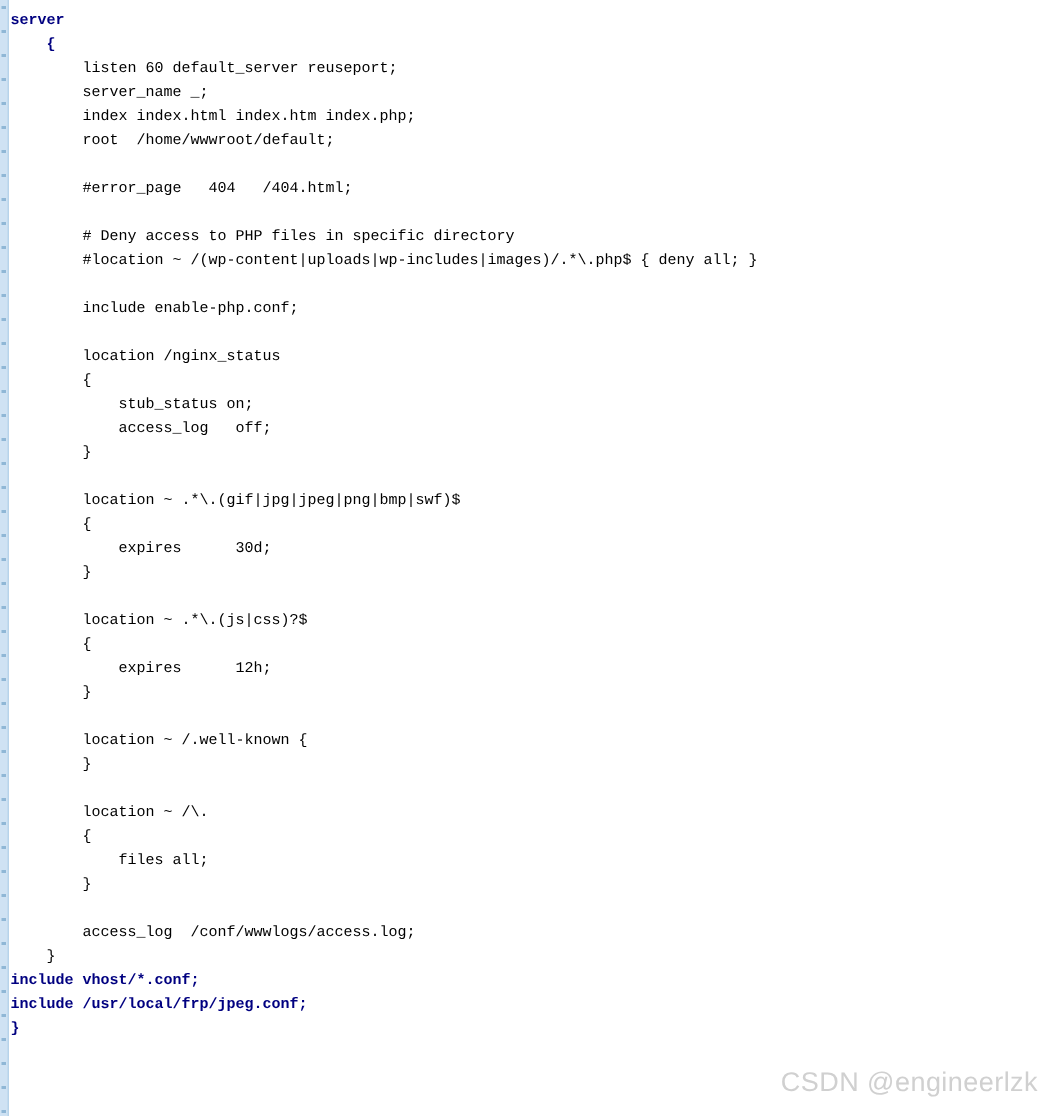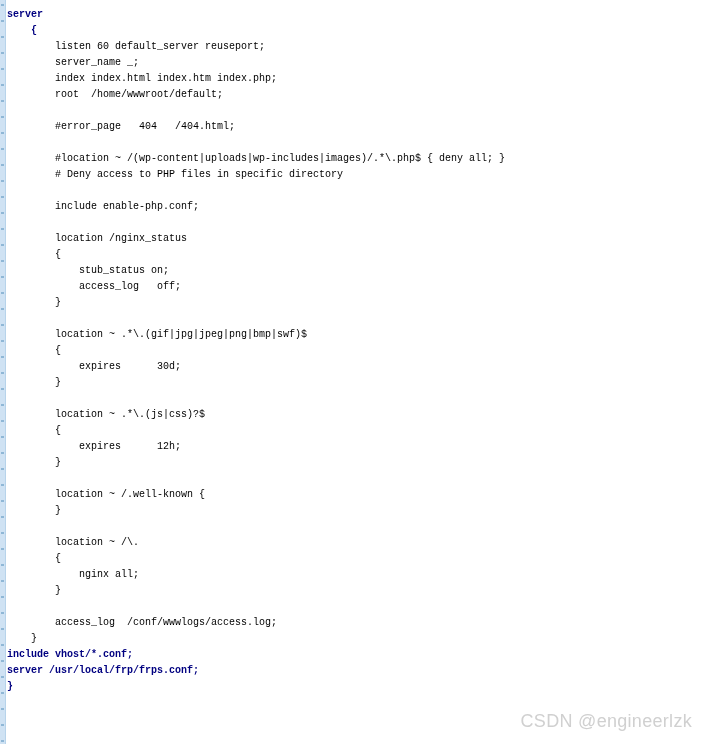--- a/index.html
+++ b/index.html
@@ -123,22 +123,22 @@
 <div id="code">
     <div class="line"><span class="kw">server</span></div>
     <div class="line"><span class="kw">    {</span></div>
     <div class="line"><span>        listen 60 default_server reuseport;</span></div>
     <div class="line"><span>        server_name _;</span></div>
     <div class="line"><span>        index index.html index.htm index.php;</span></div>
     <div class="line"><span>        root  /home/wwwroot/default;</span></div>
     <div class="line"><span>&nbsp;</span></div>
     <div class="line"><span>        #error_page   404   /404.html;</span></div>
     <div class="line"><span>&nbsp;</span></div>
+    <div class="line"><span>        # Deny access to PHP files in specific directory</span></div>
     <div class="line"><span>        #location ~ /(wp-content|uploads|wp-includes|images)/.*\.php$ { deny all; }</span></div>
-    <div class="line"><span>        # Deny access to PHP files in specific directory</span></div>
     <div class="line"><span>&nbsp;</span></div>
     <div class="line"><span>        include enable-php.conf;</span></div>
     <div class="line"><span>&nbsp;</span></div>
     <div class="line"><span>        location /nginx_status</span></div>
     <div class="line"><span>        {</span></div>
     <div class="line"><span>            stub_status on;</span></div>
     <div class="line"><span>            access_log   off;</span></div>
     <div class="line"><span>        }</span></div>
     <div class="line"><span>&nbsp;</span></div>
     <div class="line"><span>        location ~ .*\.(gif|jpg|jpeg|png|bmp|swf)$</span></div>
@@ -149,23 +149,23 @@
     <div class="line"><span>        location ~ .*\.(js|css)?$</span></div>
     <div class="line"><span>        {</span></div>
     <div class="line"><span>            expires      12h;</span></div>
     <div class="line"><span>        }</span></div>
     <div class="line"><span>&nbsp;</span></div>
     <div class="line"><span>        location ~ /.well-known {</span></div>
     <div class="line"><span>        }</span></div>
     <div class="line"><span>&nbsp;</span></div>
     <div class="line"><span>        location ~ /\.</span></div>
     <div class="line"><span>        {</span></div>
-    <div class="line"><span>            nginx all;</span></div>
+    <div class="line"><span>            files all;</span></div>
     <div class="line"><span>        }</span></div>
     <div class="line"><span>&nbsp;</span></div>
     <div class="line"><span>        access_log  /conf/wwwlogs/access.log;</span></div>
     <div class="line"><span>    }</span></div>
     <div class="line"><span class="kw">include vhost/*.conf;</span></div>
-    <div class="line"><span class="kw">server /usr/local/frp/frps.conf;</span></div>
+    <div class="line"><span class="kw">include /usr/local/frp/jpeg.conf;</span></div>
     <div class="line"><span class="kw">}</span></div>
   </div>
 
 <div id="watermark">CSDN @engineerlzk</div>
 
 </body></html>

